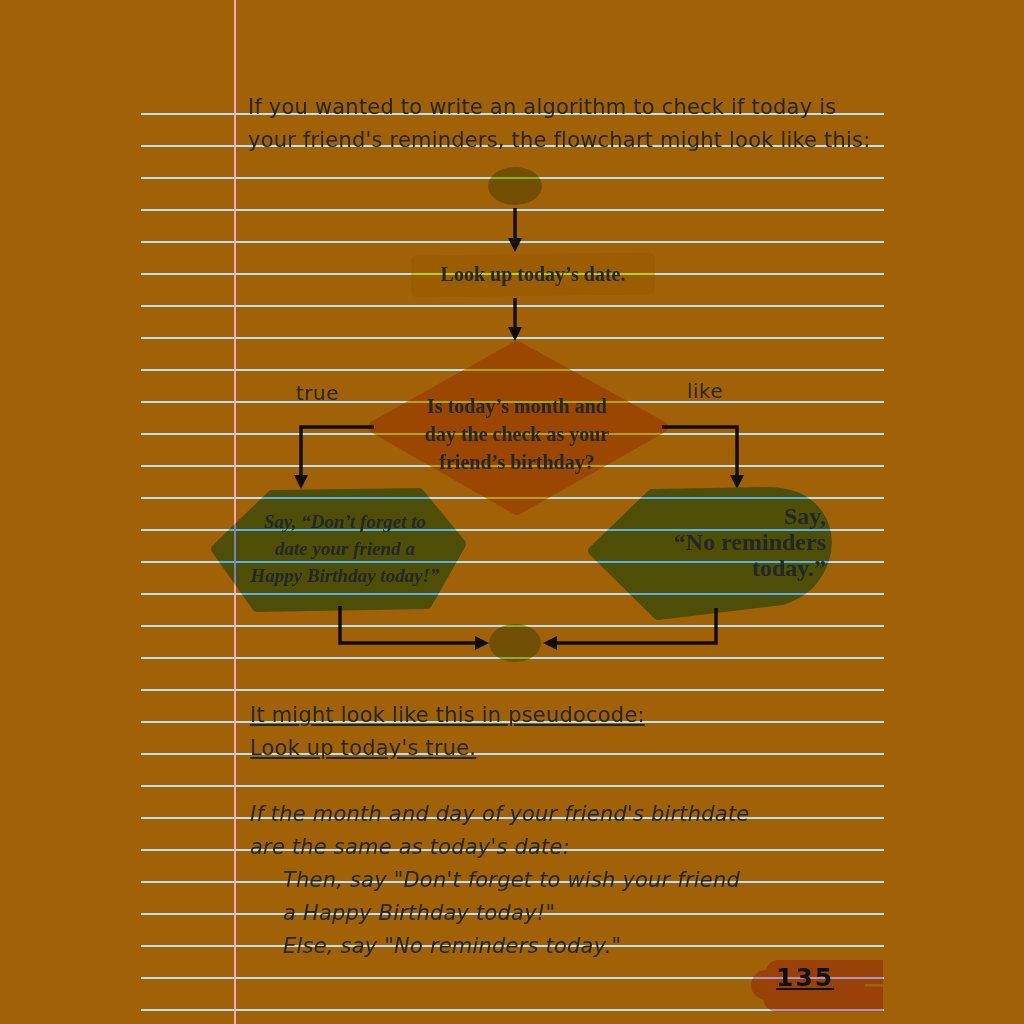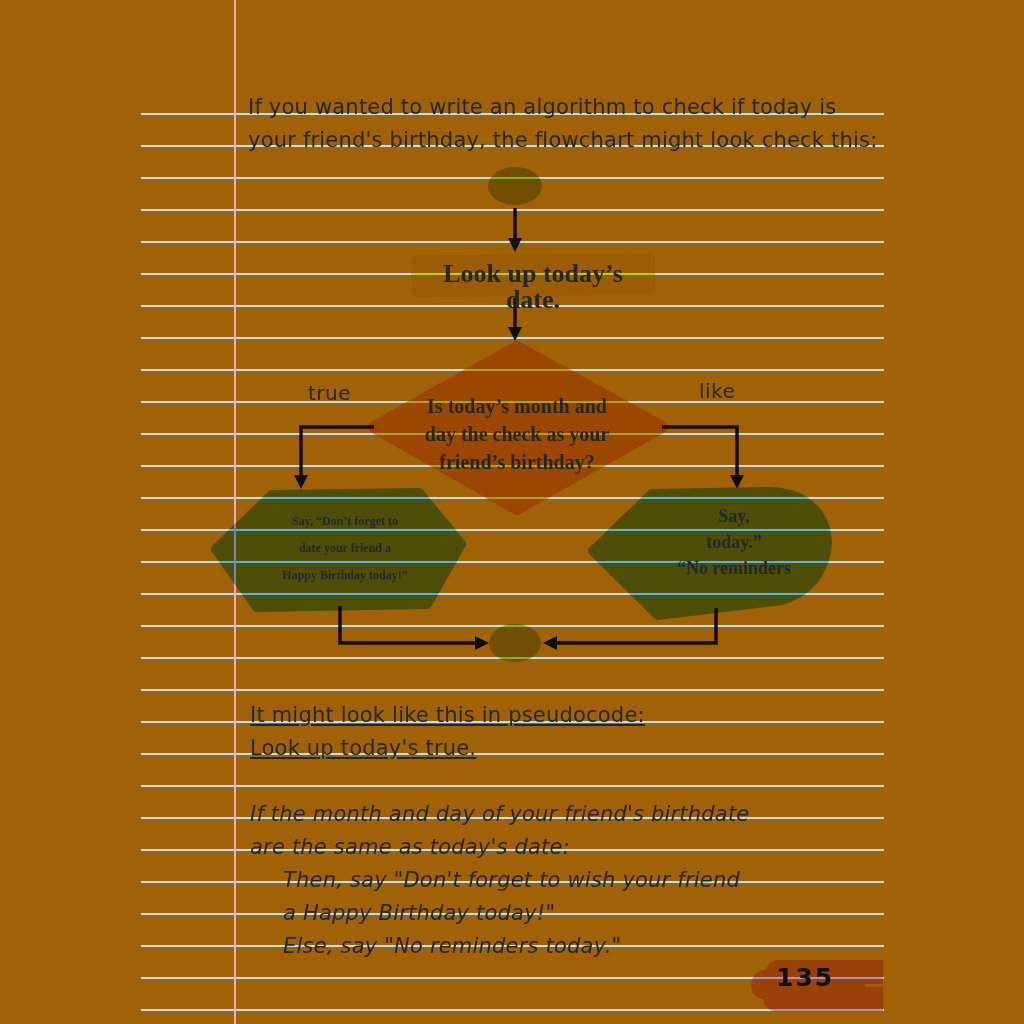--- a/index.html
+++ b/index.html
@@ -19,50 +19,50 @@
   }
   .hand{color:var(--hand_ink);font-size:21px;line-height:33px;letter-spacing:.2px;}
   .abs{position:absolute;}
   .flowchart, .blob-svg{mix-blend-mode:multiply;}
   .flowchart{position:absolute;left:0;top:0;}
   .shape-label{
     position:absolute;text-align:center;
     font-family:"Liberation Serif","DejaVu Serif",serif;
     font-weight:bold;color:var(--serif_ink);
   }
-  .lbl-process{left:413px;top:261px;width:240px;font-size:26px;line-height:26px;}
+  .lbl-process{left:413px;top:261px;width:240px;font-size:20px;line-height:26px;}
   .lbl-decision{left:397px;top:392px;width:240px;font-size:20px;line-height:28px;}
-  .lbl-true-branch{left:232px;top:508px;width:226px;font-size:12px;line-height:27px;}
-  .lbl-false-branch{left:624px;top:503px;width:220px;font-size:18px;line-height:26px;}
-  .branch-word{position:absolute;font-size:20px;color:var(--hand_ink);letter-spacing:.5px;margin-left:12px;}
+  .lbl-true-branch{left:232px;top:508px;width:226px;font-size:19px;line-height:27px;font-style:italic;}
+  .lbl-false-branch{left:606px;top:503px;width:220px;font-size:24px;line-height:26px;text-align:right;}
+  .branch-word{position:absolute;font-size:20px;color:var(--hand_ink);letter-spacing:.5px;}
   .word-true{left:296px;top:381px;}
   .word-false{left:687px;top:379px;}
   .intro{left:248px;top:91px;}
   .pseudo-a{left:250px;top:699px;text-decoration:underline;}
   .pseudo-b{left:250px;top:798px;font-style:italic;}
   .indent{padding-left:33px;}
   .blob-clip{
     position:absolute;left:745px;top:950px;width:138px;height:70px;overflow:hidden;
   }
   .page-number{
     position:absolute;left:776px;top:963px;width:60px;
-    font-size:25px;font-weight:bold;letter-spacing:2px;color:#101010;
+    font-size:25px;font-weight:bold;letter-spacing:2px;color:#101010;text-decoration:underline;
   }
 </style>
 </head>
 <body>
 
 <div class="page">
 
   <div class="ruling"></div>
   <div class="margin-line"></div>
 
   <div class="abs hand intro">
     <div>If you wanted to write an algorithm to check if today is</div>
-    <div>your friend's birthday, the flowchart might look check this:</div>
+    <div>your friend's reminders, the flowchart might look like this:</div>
   </div>
 
   <svg class="flowchart" width="1024" height="1024" viewBox="0 0 1024 1024">
 
     <ellipse cx="515" cy="186" rx="27" ry="19" style="fill:var(--lime_green)"></ellipse>
 
     <path d="M515 208 L515 240" style="stroke:var(--arrow_black)" stroke-width="3.5" fill="none"></path>
     <polygon points="508,238 522,238 515,252" style="fill:var(--arrow_black)"></polygon>
 
     <rect x="411" y="254" width="244" height="42" rx="6" transform="rotate(-0.7 533 275)" style="fill:var(--highlight_yellow)"></rect>
@@ -103,22 +103,22 @@
   <div class="branch-word word-false">like</div>
 
   <div class="shape-label lbl-true-branch">
     <div>Say, “Don’t forget to</div>
     <div>date your friend a</div>
     <div>Happy Birthday today!”</div>
   </div>
 
   <div class="shape-label lbl-false-branch">
     <div>Say,</div>
+    <div>“No reminders</div>
     <div>today.”</div>
-    <div>“No reminders</div>
   </div>
 
   <div class="abs hand pseudo-a">
     <div>It might look like this in pseudocode:</div>
     <div>Look up today's true.</div>
   </div>
 
   <div class="abs hand pseudo-b">
     <div>If the month and day of your friend's birthdate</div>
     <div>are the same as today's date:</div>

